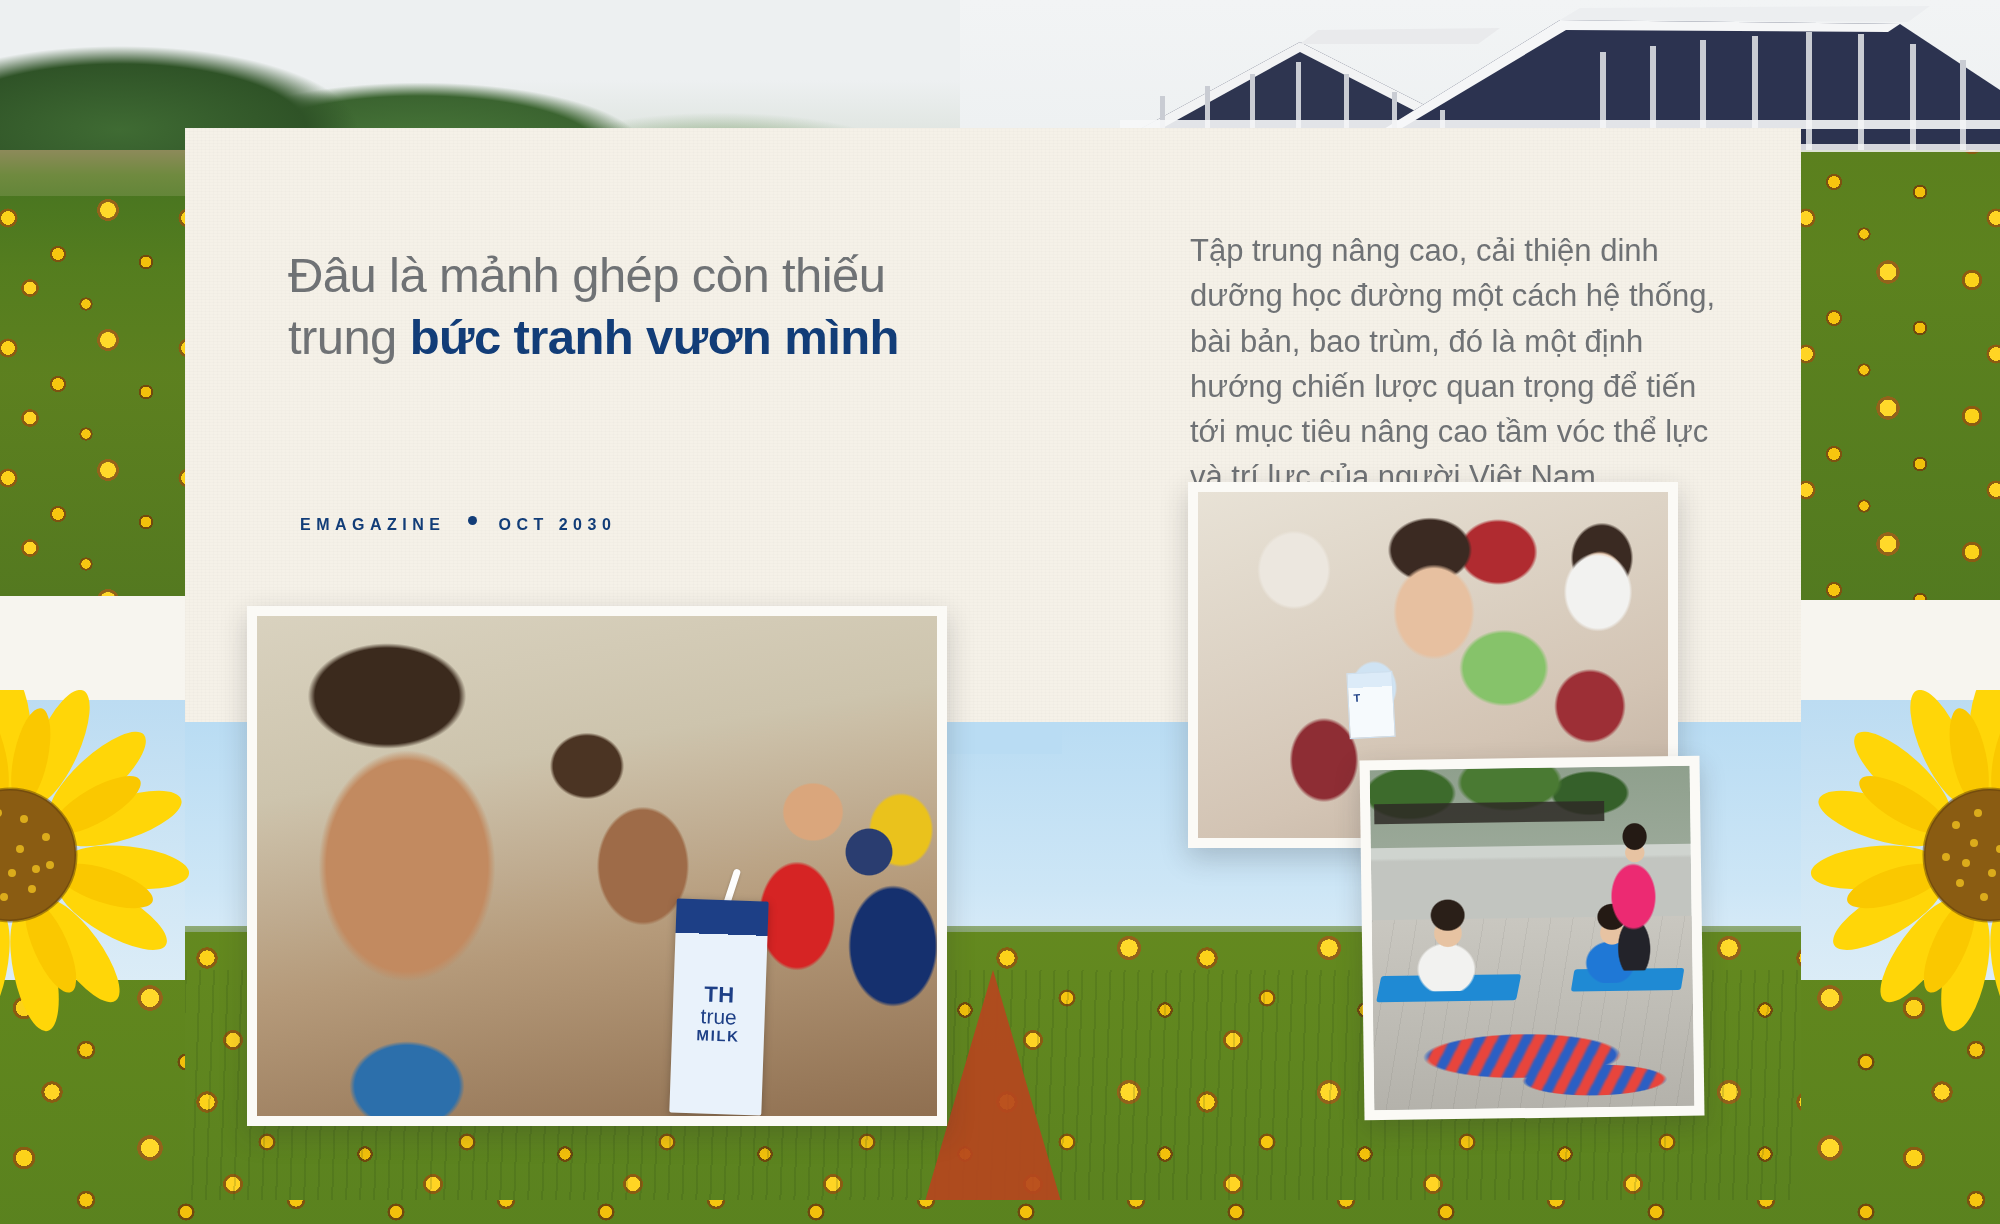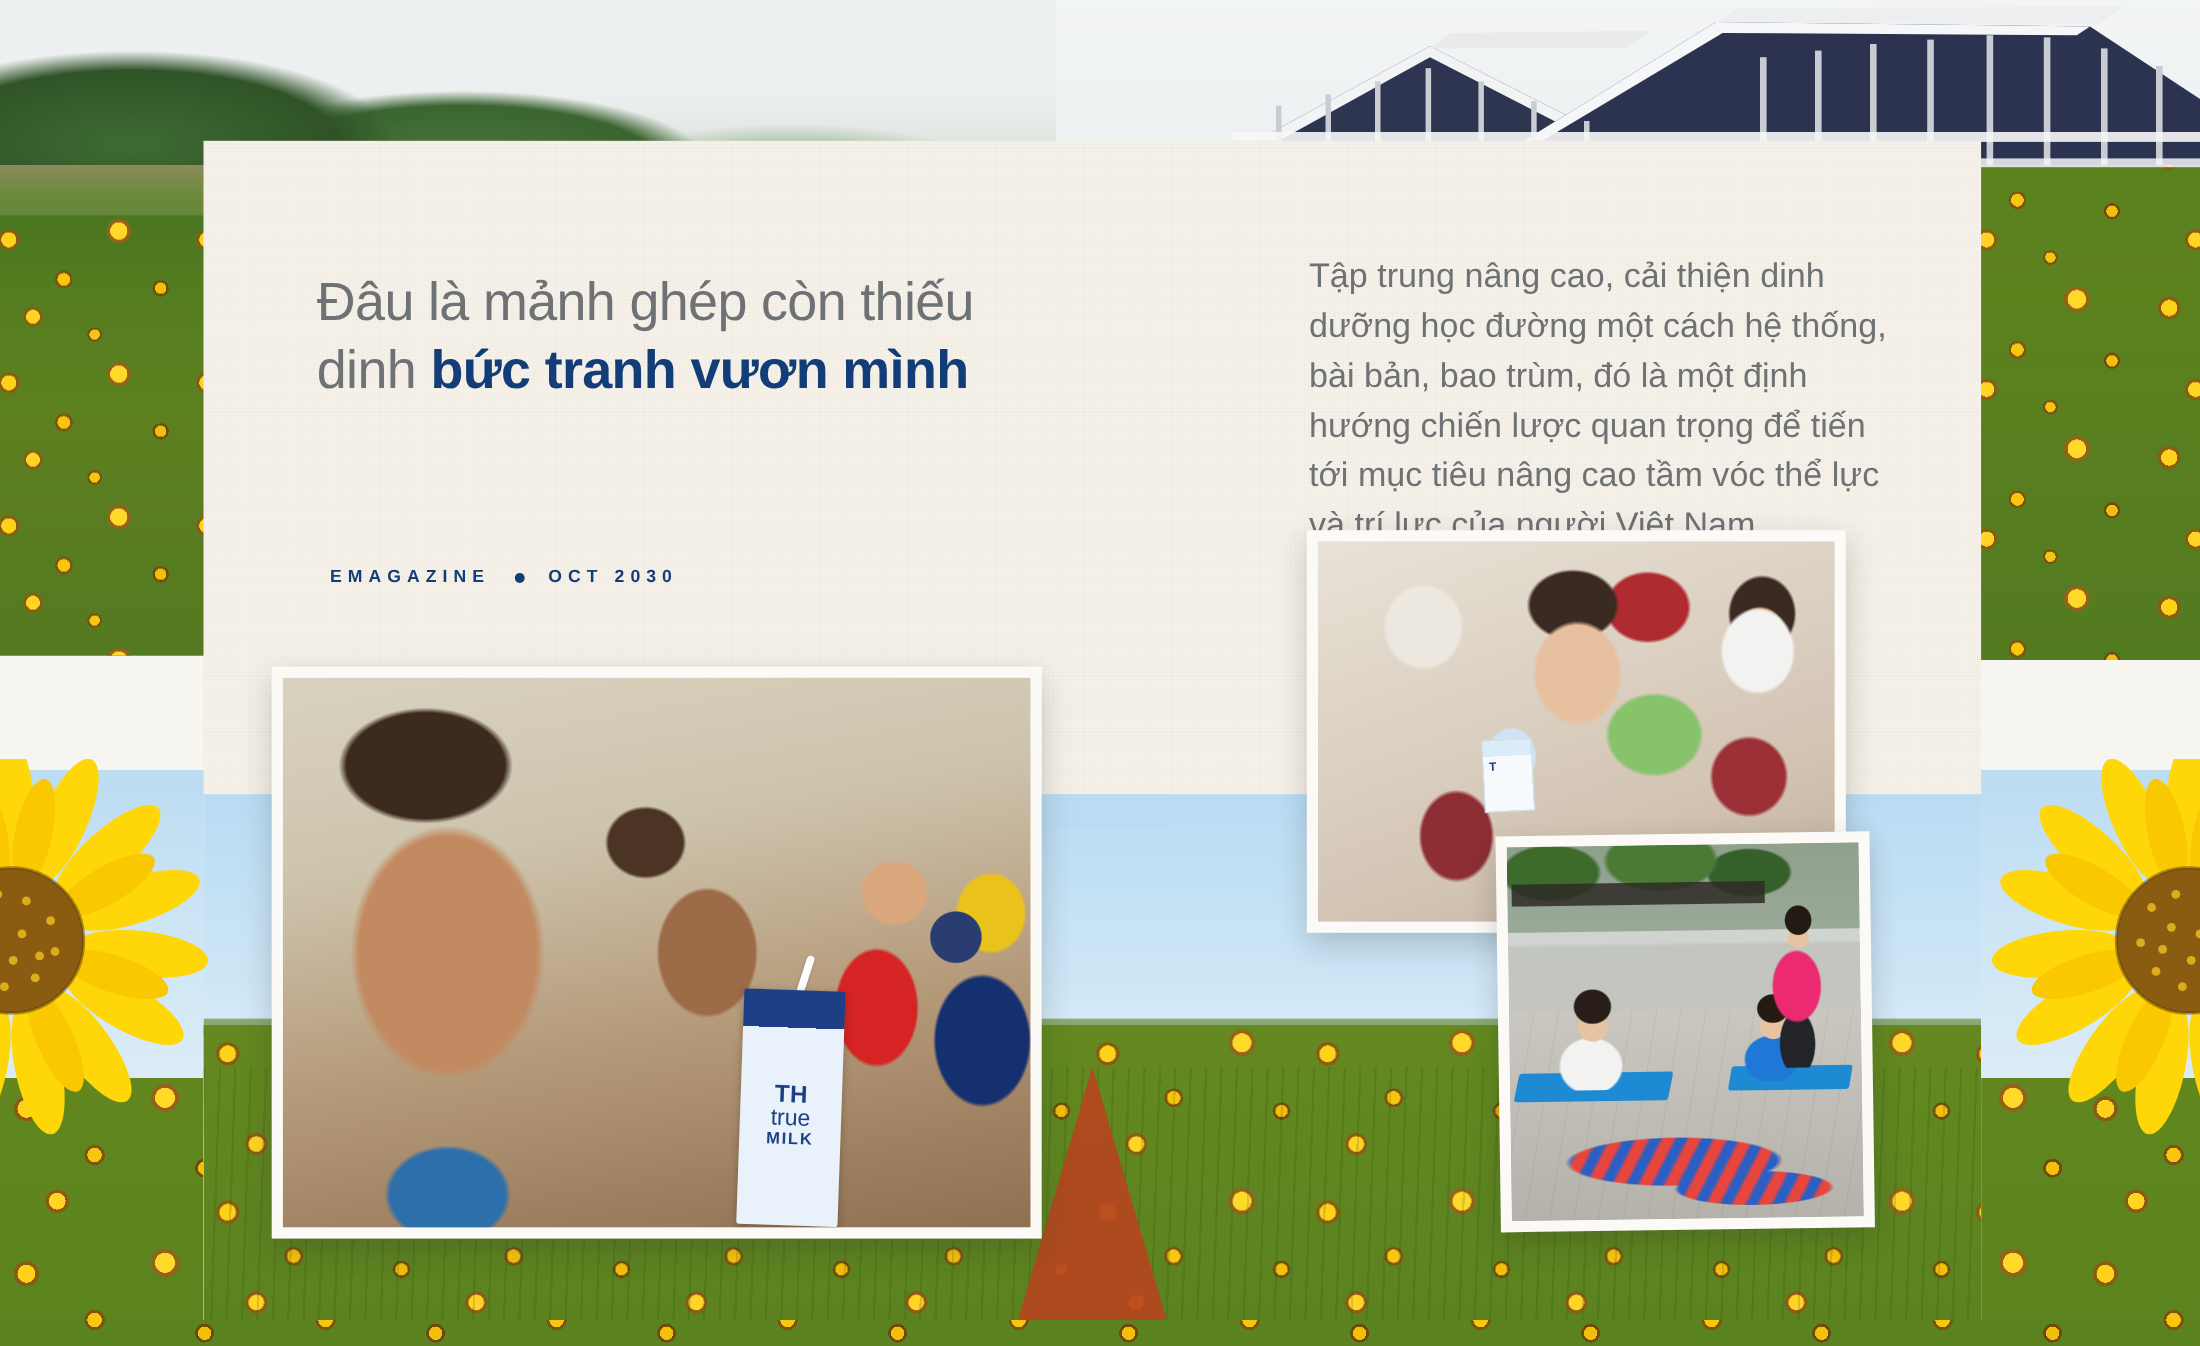--- a/index.html
+++ b/index.html
@@ -172,21 +172,21 @@
   }
   .headline .hl-accent { color: #123d78; font-weight: 700; }
 
   .kicker {
     position: absolute; left: 300px; top: 516px;
     z-index: 8;
     font-size: 16px;
     font-weight: 700;
     letter-spacing: 5.5px;
     color: #123d78;
-    display: flex; align-items: center; gap: 22px;
+    display: flex; gap: 22px;
   }
   .kicker .dot {
     width: 9px; height: 9px; border-radius: 50%;
     background: #123d78; display: inline-block;
   }
 
   .standfirst {
     position: absolute; left: 1190px; top: 228px; width: 545px;
     z-index: 8;
     font-size: 31px;
@@ -486,21 +486,21 @@
             <circle cx="2" cy="18" r="4"></circle>
           <circle cx="-24" cy="8" r="4"></circle>
             <circle cx="26" cy="14" r="4"></circle>
         </g>
       </g>
     </svg>
   </div>
 
   <h1 class="headline">
     <span>Đâu là mảnh ghép còn thiếu</span><br>
-    <span>dinh </span><span class="hl-accent">bức tranh vươn mình</span><br>
+    <span>trung </span><span class="hl-accent">bức tranh vươn mình</span><br>
   </h1>
 
   <div class="kicker">
     <span>EMAGAZINE</span>
     <span class="dot"></span>
     <span>OCT 2030</span>
   </div>
 
   <p class="standfirst">Tập trung nâng cao, cải thiện dinh dưỡng học đường một cách hệ thống, bài bản, bao trùm, đó là một định hướng chiến lược quan trọng để tiến tới mục tiêu nâng cao tầm vóc thể lực và trí lực của người Việt Nam.</p>
 

